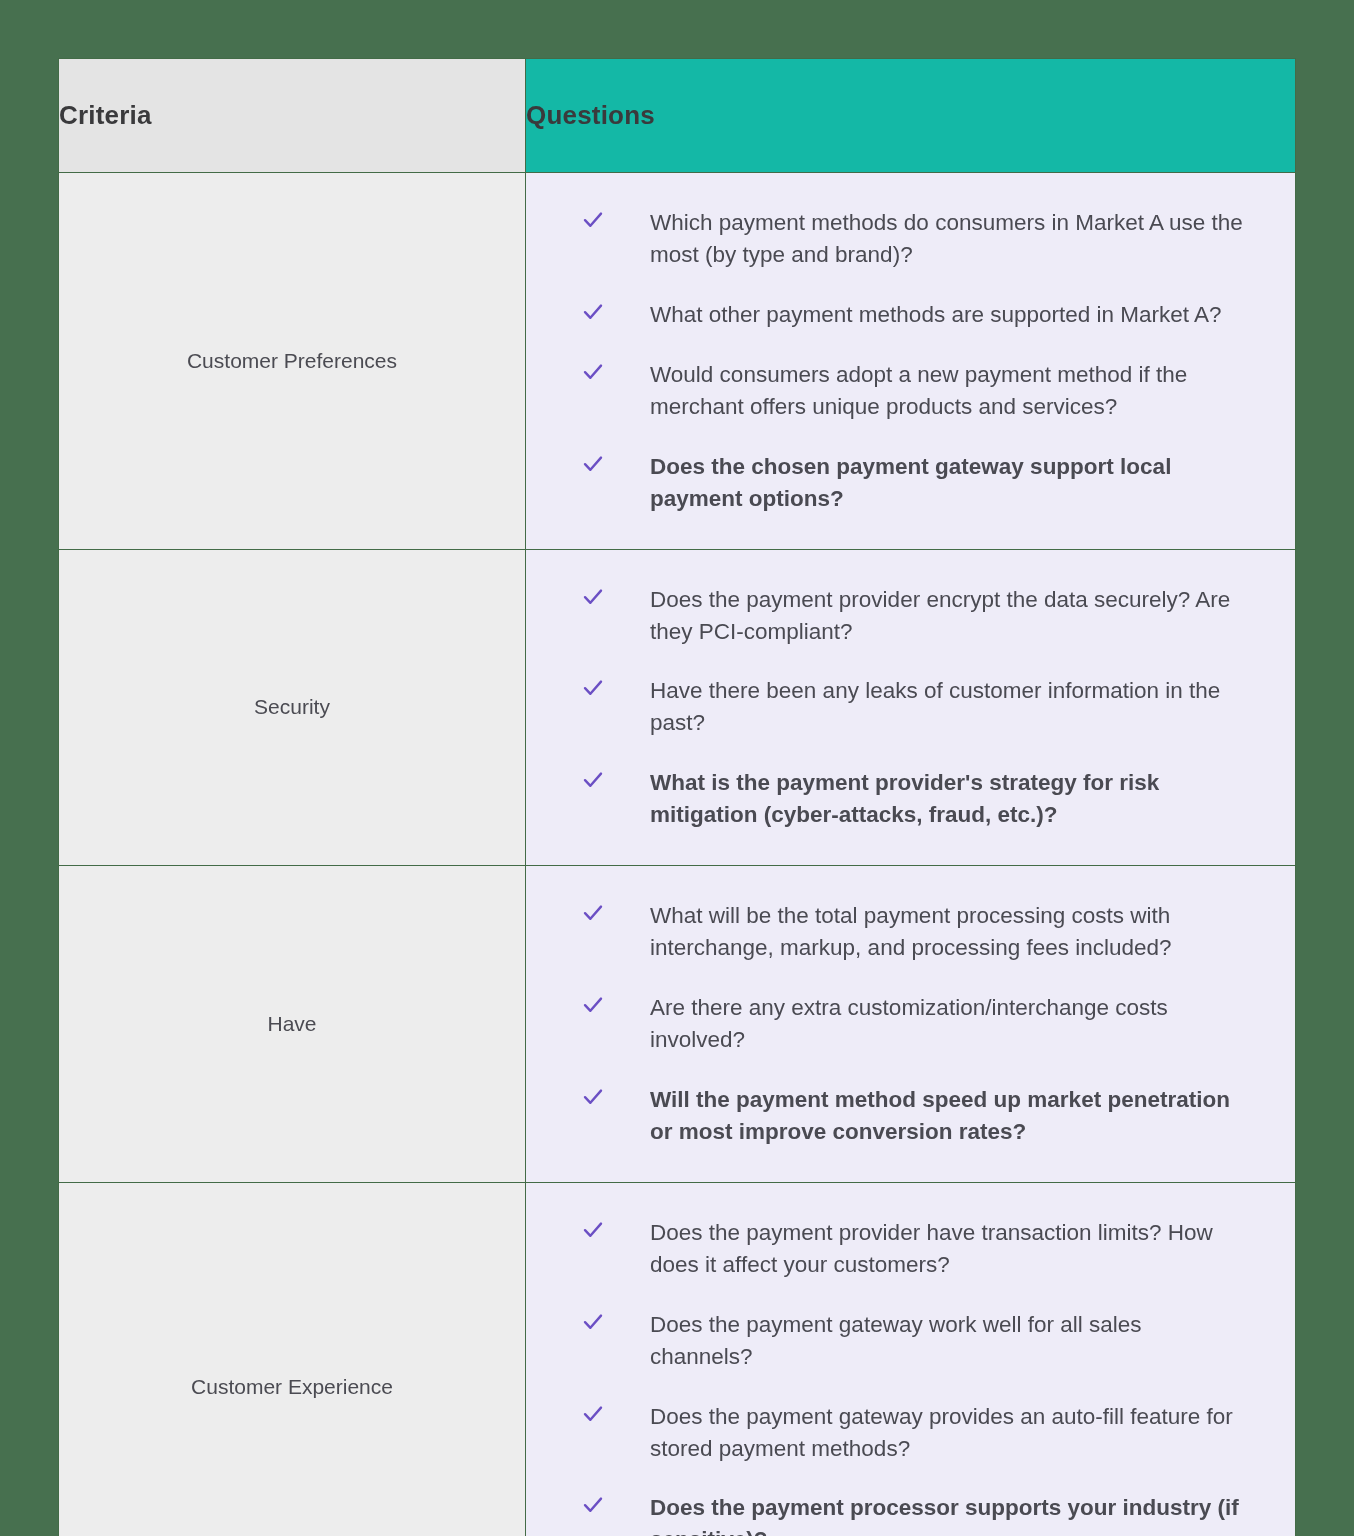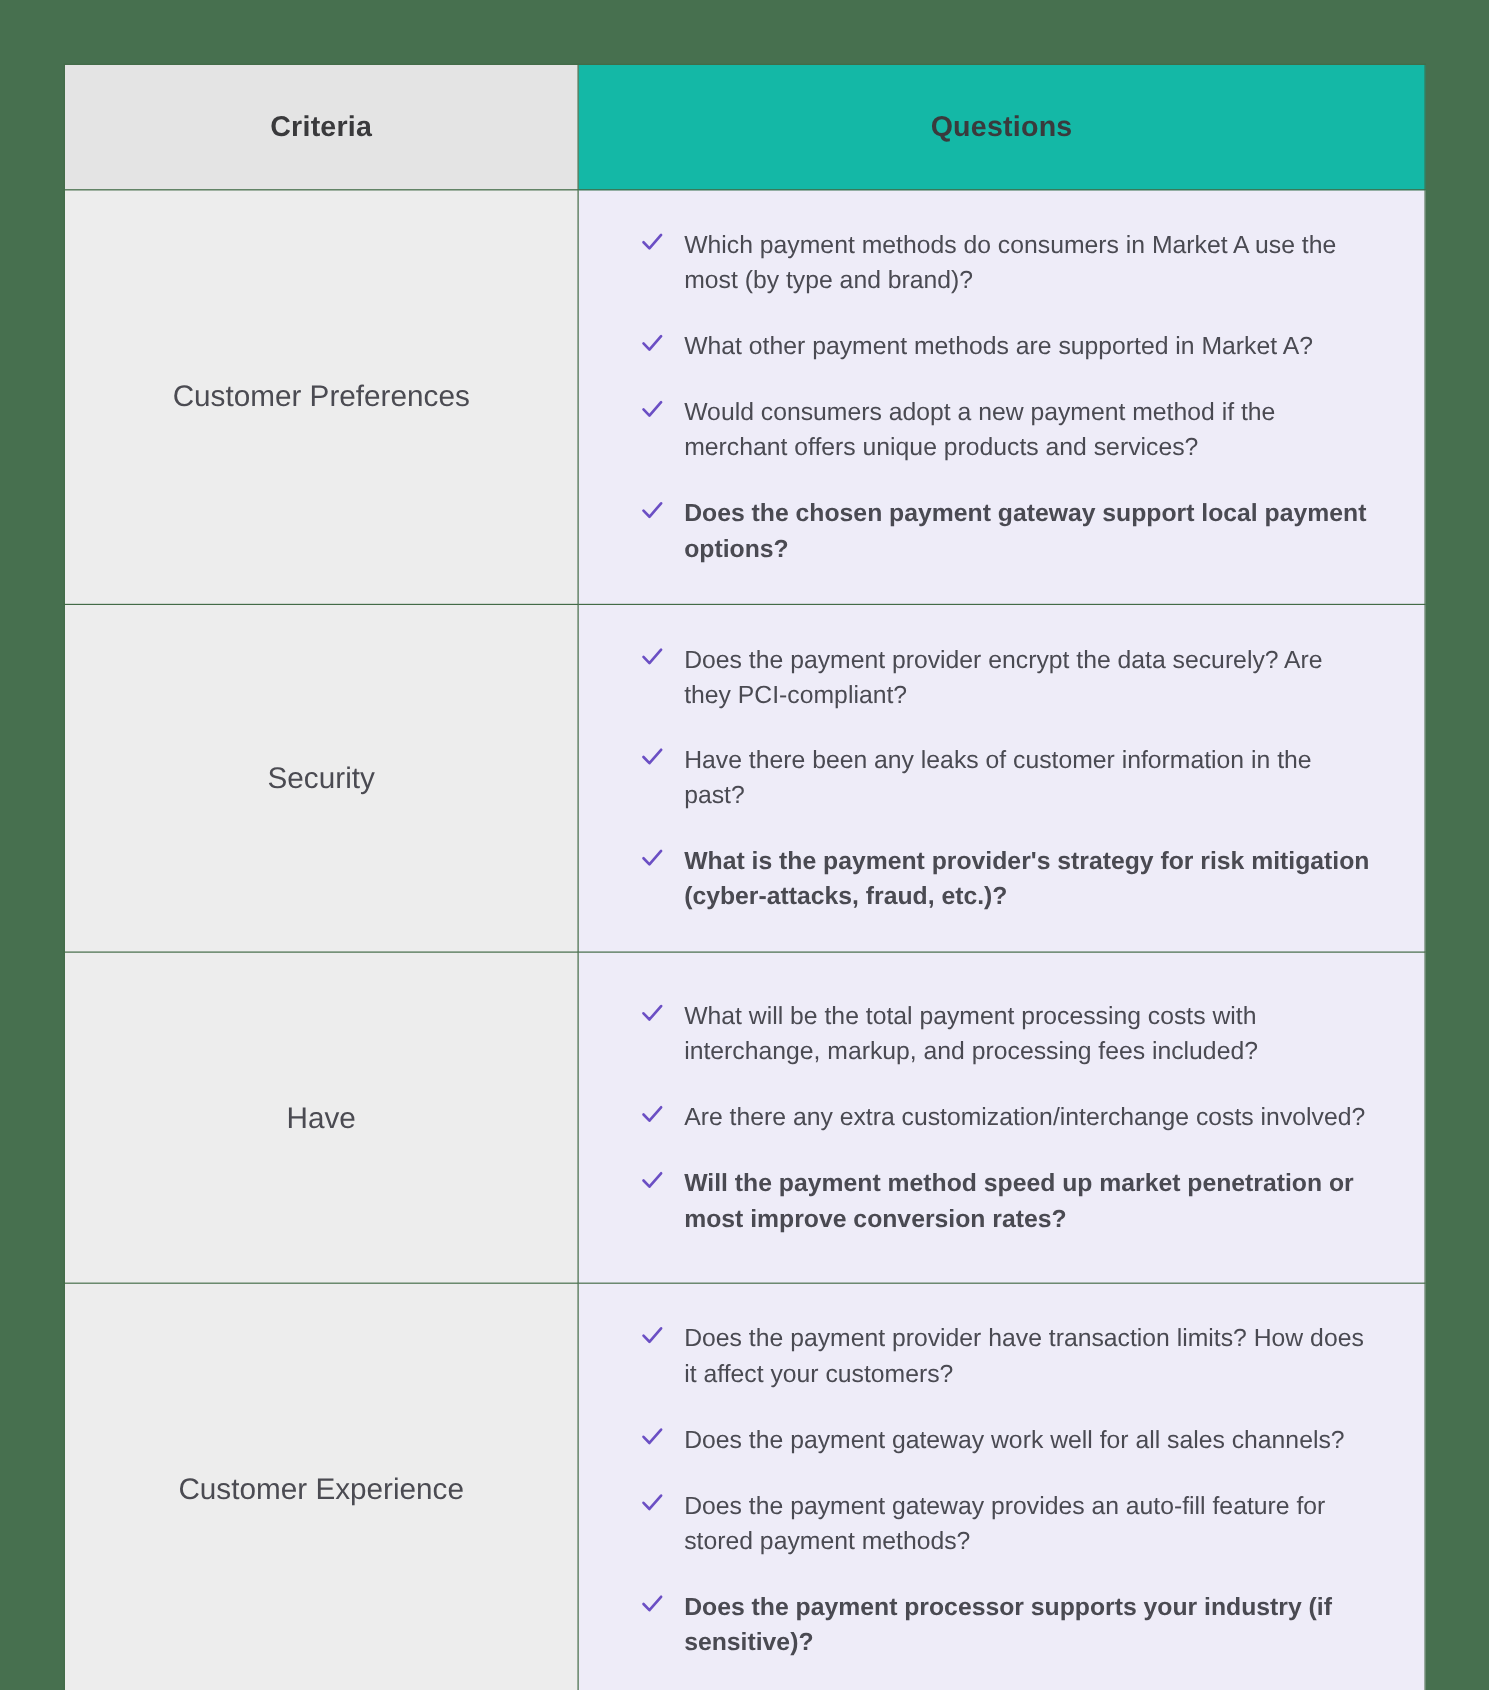--- a/index.html
+++ b/index.html
@@ -36,38 +36,38 @@
   th, td {
     border: 1px solid #436b47;
     padding: 0;
     vertical-align: middle;
     box-sizing: border-box;
   }
 
   
   thead th {
     height: 114px;
-    text-align: center;
+    text-align: left;
     font-weight: bold;
     font-size: 26px;
     color: #3a3a3c;
     letter-spacing: 0.2px;
   }
   thead th.h-criteria {
     background: #e4e4e4;
   }
   thead th.h-questions {
     background: #14b8a6;
   }
 
   
   td.criteria-cell {
     background: #ededed;
     text-align: center;
-    font-size: 27px;
+    font-size: 21px;
     color: #4b4b52;
     padding: 10px 18px;
   }
 
   td.questions-cell {
     background: #eeecf8;
     padding: 34px 48px 34px 56px;
   }
 
   ul.question-list {
@@ -98,20 +98,21 @@
     display: block;
   }
   .check-icon svg {
     display: block;
     width: 22px;
     height: 22px;
   }
 
   .q-text {
     display: block;
+    margin-left: 28px;
   }
 
   
   tr.row-0 { height: 352px; }
   tr.row-1 { height: 300px; }
   tr.row-2 { height: 301px; }
   tr.row-3 { height: 351px; }
 </style>
 </head>
 <body>

